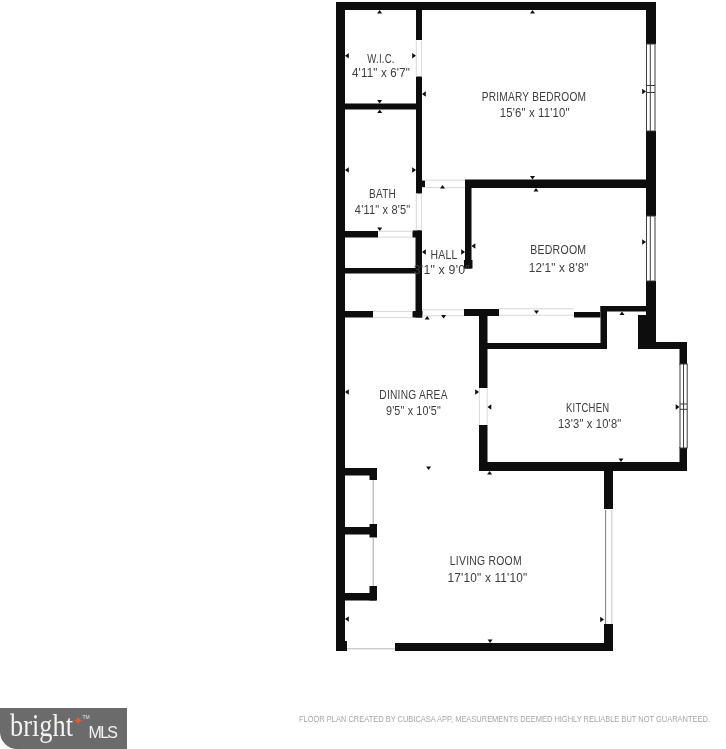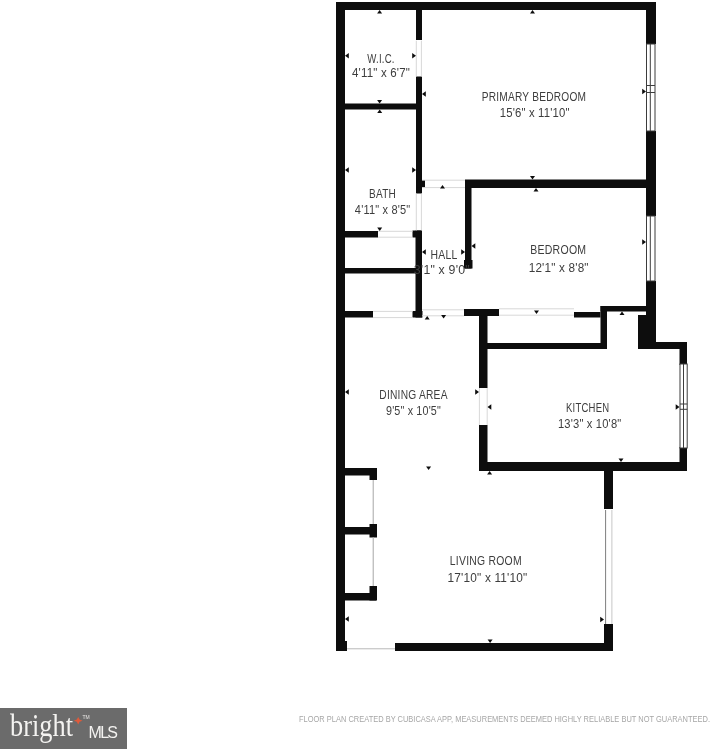--- a/index.html
+++ b/index.html
@@ -1,16 +1,16 @@
 <!DOCTYPE html>
 <html><head>
 <meta charset="utf-8">
 <style>
 html,body{margin:0;padding:0;background:#ffffff;}
-#page{position:relative;width:726px;height:749px;background:#ffffff;overflow:hidden;}
+#page{position:relative;width:726px;height:749px;background:#ffffff;overflow:hidden;border-radius:17px;}
 svg{display:block;}
 text{font-family:"Liberation Sans", sans-serif;fill:#3d3d3d;}
 .rm{font-size:13px;letter-spacing:0.3px;}
 .dm{font-size:13px;letter-spacing:0.2px;}
 </style>
 </head>
 <body>
 
 <div id="page">
 <svg width="726" height="749" viewBox="0 0 726 749">

